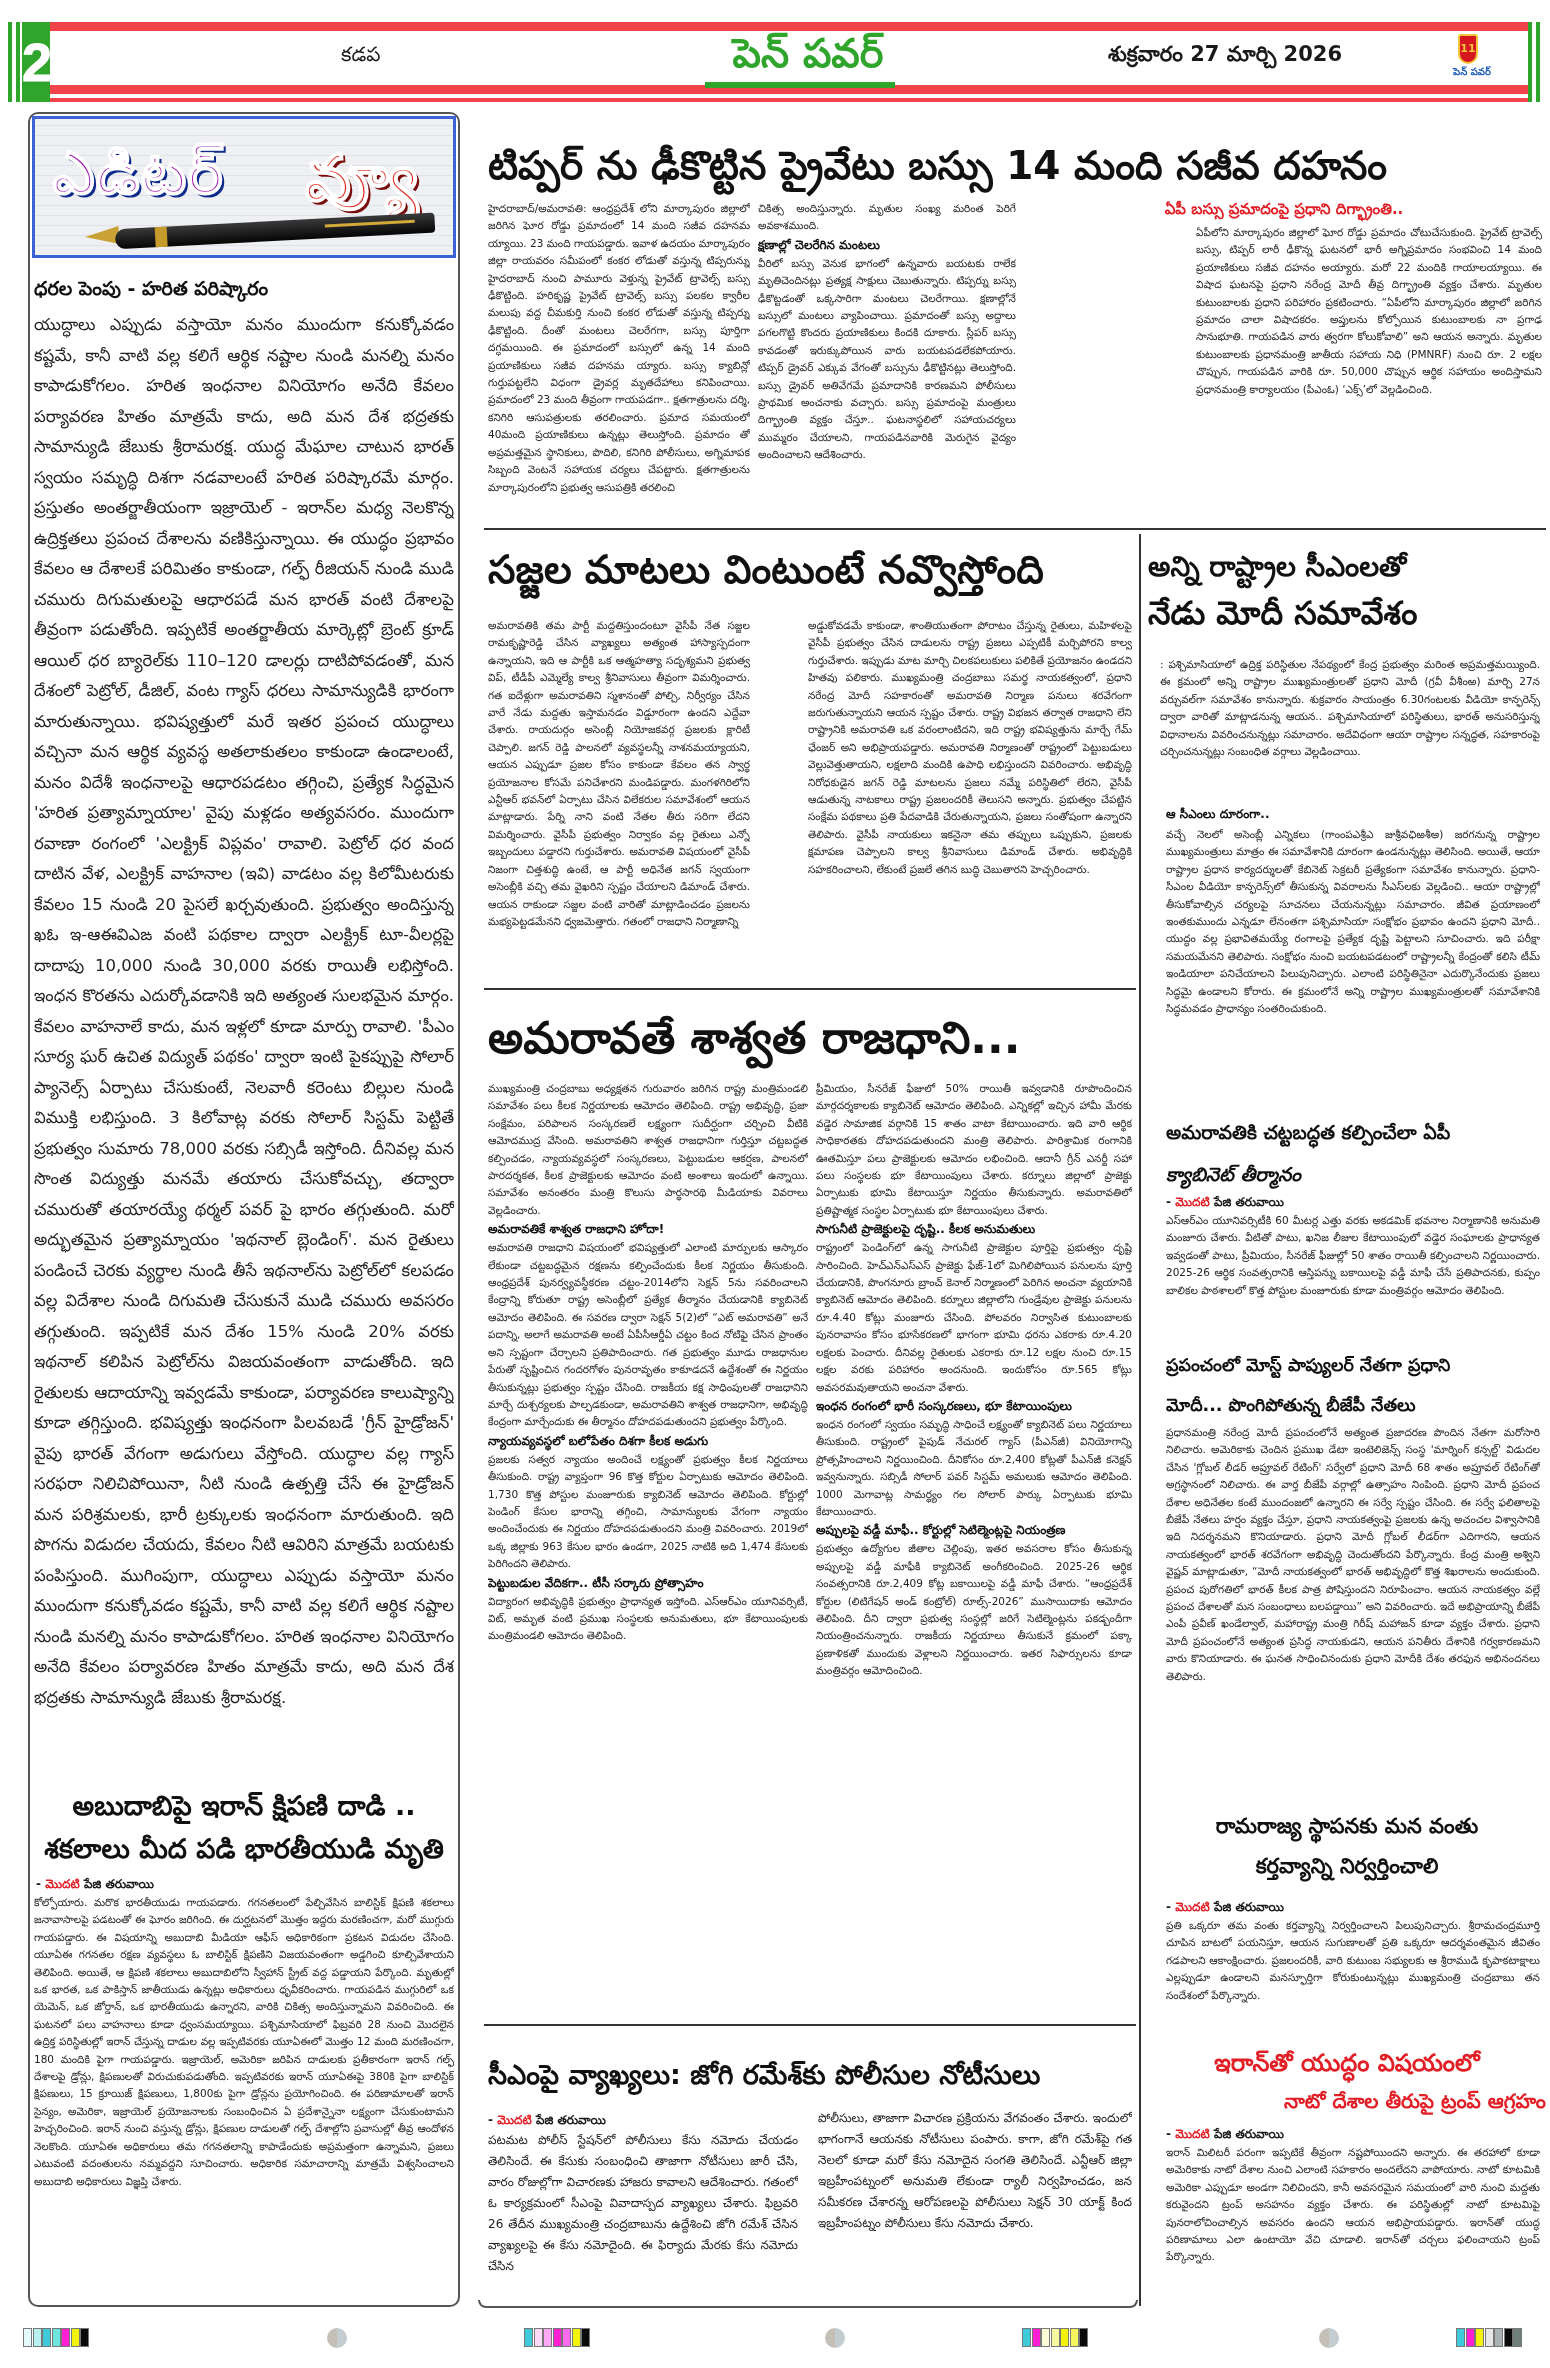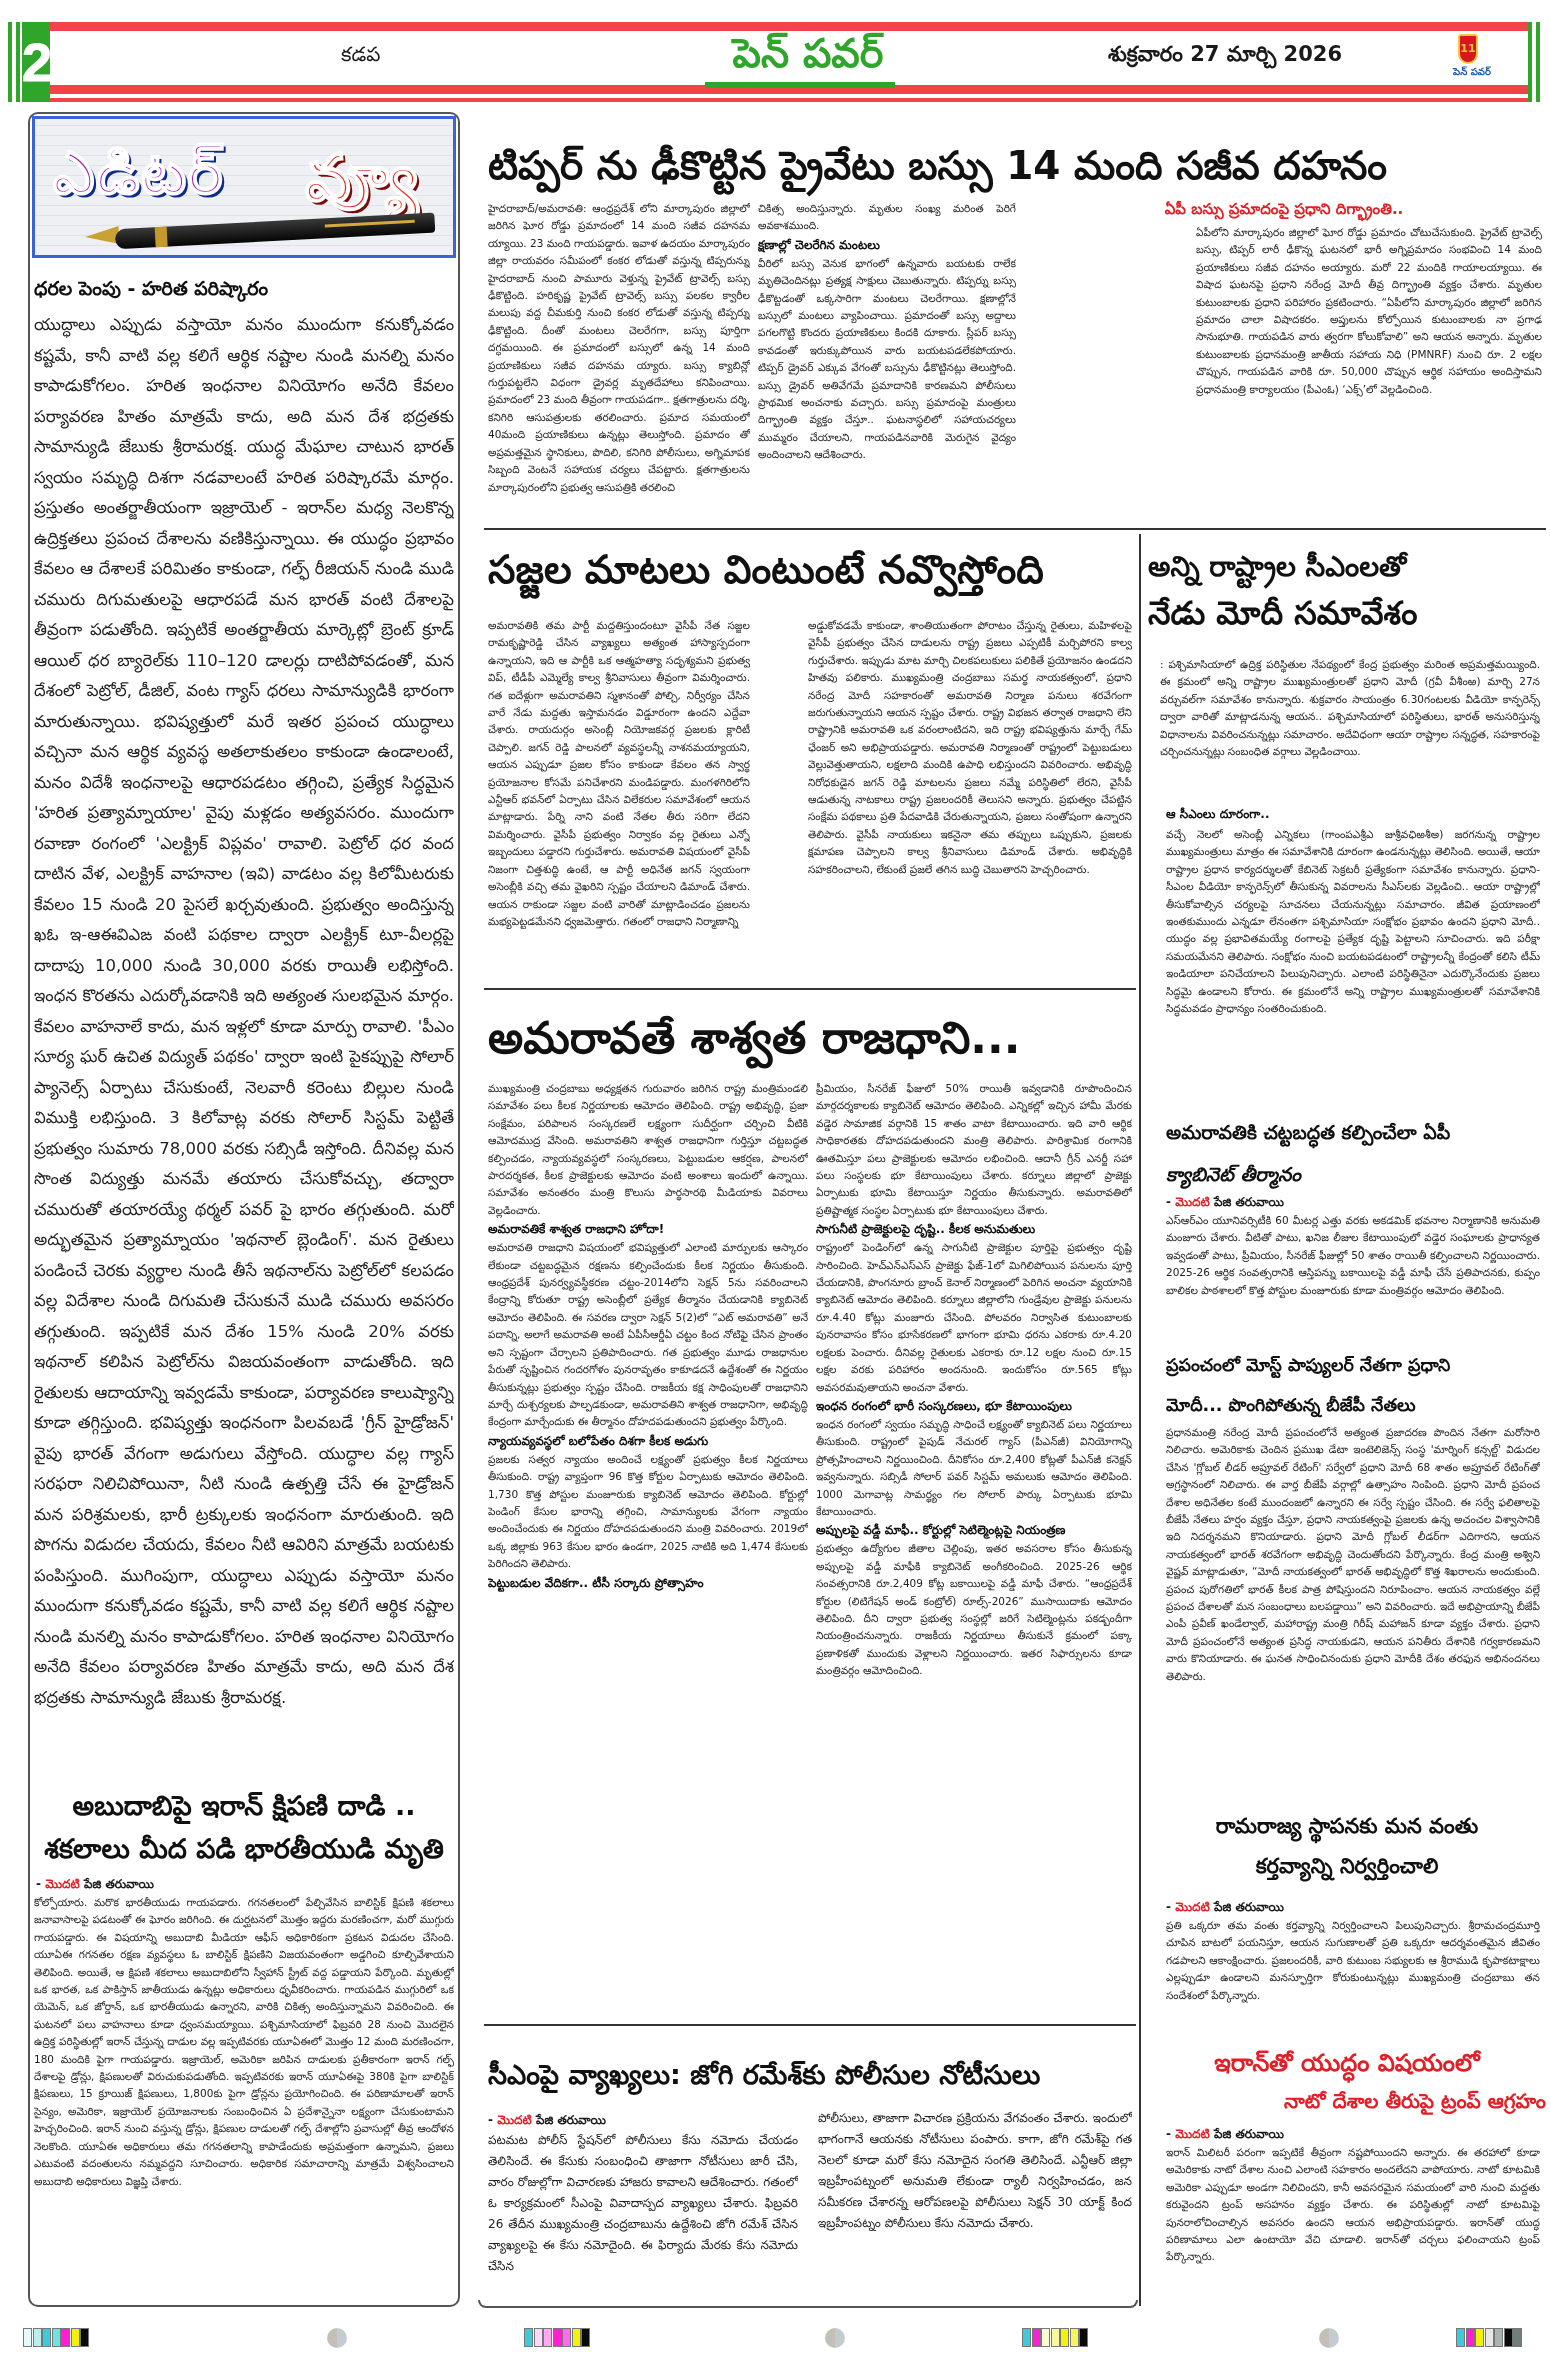--- a/index.html
+++ b/index.html
@@ -138,20 +138,21 @@
 <div class="hrule" style="left:484px; top:988px; width:652px;"></div>
 <div class="headline" style="position:absolute; left:488px; top:1008px; width:640px; font-size:44px; line-height:60px; white-space:nowrap;">అమరావతే శాశ్వత రాజధాని...</div>
 
 <div class="col" style="left:488px; top:1080px; width:320px; height:940px;">
   <div class="body-text small">ముఖ్యమంత్రి చంద్రబాబు అధ్యక్షతన గురువారం జరిగిన రాష్ట్ర మంత్రిమండలి సమావేశం పలు కీలక నిర్ణయాలకు ఆమోదం తెలిపింది. రాష్ట్ర అభివృద్ధి, ప్రజా సంక్షేమం, పరిపాలన సంస్కరణలే లక్ష్యంగా సుదీర్ఘంగా చర్చించి వీటికి ఆమోదముద్ర వేసింది. అమరావతిని శాశ్వత రాజధానిగా గుర్తిస్తూ చట్టబద్ధత కల్పించడం, న్యాయవ్యవస్థలో సంస్కరణలు, పెట్టుబడుల ఆకర్షణ, పాలనలో పారదర్శకత, కీలక ప్రాజెక్టులకు ఆమోదం వంటి అంశాలు ఇందులో ఉన్నాయి. సమావేశం అనంతరం మంత్రి కొలుసు పార్థసారథి మీడియాకు వివరాలు వెల్లడించారు.</div>
   <div class="subhead">అమరావతికే శాశ్వత రాజధాని హోదా!</div>
   <div class="body-text small">అమరావతి రాజధాని విషయంలో భవిష్యత్తులో ఎలాంటి మార్పులకు ఆస్కారం లేకుండా చట్టబద్ధమైన రక్షణను కల్పించేందుకు కీలక నిర్ణయం తీసుకుంది. ఆంధ్రప్రదేశ్ పునర్వ్యవస్థీకరణ చట్టం-2014లోని సెక్షన్ 5ను సవరించాలని కేంద్రాన్ని కోరుతూ రాష్ట్ర అసెంబ్లీలో ప్రత్యేక తీర్మానం చేయడానికి క్యాబినెట్ ఆమోదం తెలిపింది. ఈ సవరణ ద్వారా సెక్షన్ 5(2)లో “ఎట్ అమరావతి” అనే పదాన్ని, అలాగే అమరావతి అంటే ఏపీసీఆర్డీఏ చట్టం కింద నోటిఫై చేసిన ప్రాంతం అని స్పష్టంగా చేర్చాలని ప్రతిపాదించారు. గత ప్రభుత్వం మూడు రాజధానుల పేరుతో సృష్టించిన గందరగోళం పునరావృతం కాకూడదనే ఉద్దేశంతో ఈ నిర్ణయం తీసుకున్నట్లు ప్రభుత్వం స్పష్టం చేసింది. రాజకీయ కక్ష సాధింపులతో రాజధానిని మార్చే దుశ్చర్యలకు పాల్పడకుండా, అమరావతిని శాశ్వత రాజధానిగా, అభివృద్ధి కేంద్రంగా మార్చేందుకు ఈ తీర్మానం దోహదపడుతుందని ప్రభుత్వం పేర్కొంది.</div>
   <div class="subhead">న్యాయవ్యవస్థలో బలోపేతం దిశగా కీలక అడుగు</div>
   <div class="body-text small">ప్రజలకు సత్వర న్యాయం అందించే లక్ష్యంతో ప్రభుత్వం కీలక నిర్ణయాలు తీసుకుంది. రాష్ట్ర వ్యాప్తంగా 96 కొత్త కోర్టుల ఏర్పాటుకు ఆమోదం తెలిపింది. 1,730 కొత్త పోస్టుల మంజూరుకు క్యాబినెట్ ఆమోదం తెలిపింది. కోర్టుల్లో పెండింగ్ కేసుల భారాన్ని తగ్గించి, సామాన్యులకు వేగంగా న్యాయం అందించేందుకు ఈ నిర్ణయం దోహదపడుతుందని మంత్రి వివరించారు. 2019లో ఒక్క జిల్లాకు 963 కేసుల భారం ఉండగా, 2025 నాటికి అది 1,474 కేసులకు పెరిగిందని తెలిపారు.</div>
   <div class="subhead">పెట్టుబడుల వేదికగా.. టీసీ సర్కారు ప్రోత్సాహం</div>
+  <div class="body-text small">విద్యారంగ అభివృద్ధికి ప్రభుత్వం ప్రాధాన్యత ఇస్తోంది. ఎస్ఆర్ఎం యూనివర్సిటీ, విట్, అమృత వంటి ప్రముఖ సంస్థలకు అనుమతులు, భూ కేటాయింపులకు మంత్రిమండలి ఆమోదం తెలిపింది.</div>
 </div>
 
 <div class="col" style="left:816px; top:1080px; width:316px; height:940px;">
   <div class="body-text small">ప్రీమియం, సీనరేజ్ ఫీజులో 50% రాయితీ ఇవ్వడానికి రూపొందించిన మార్గదర్శకాలకు క్యాబినెట్ ఆమోదం తెలిపింది. ఎన్నికల్లో ఇచ్చిన హామీ మేరకు వడ్డెర సామాజిక వర్గానికి 15 శాతం వాటా కేటాయించారు. ఇది వారి ఆర్థిక సాధికారతకు దోహదపడుతుందని మంత్రి తెలిపారు. పారిశ్రామిక రంగానికి ఊతమిస్తూ పలు ప్రాజెక్టులకు ఆమోదం లభించింది. ఆదానీ గ్రీన్ ఎనర్జీ సహా పలు సంస్థలకు భూ కేటాయింపులు చేశారు. కర్నూలు జిల్లాలో ప్రాజెక్టు ఏర్పాటుకు భూమి కేటాయిస్తూ నిర్ణయం తీసుకున్నారు. అమరావతిలో ప్రతిష్టాత్మక సంస్థల ఏర్పాటుకు భూ కేటాయింపులు చేశారు.</div>
   <div class="subhead">సాగునీటి ప్రాజెక్టులపై దృష్టి.. కీలక అనుమతులు</div>
   <div class="body-text small">రాష్ట్రంలో పెండింగ్‌లో ఉన్న సాగునీటి ప్రాజెక్టుల పూర్తిపై ప్రభుత్వం దృష్టి సారించింది. హెచ్ఎన్ఎస్ఎస్ ప్రాజెక్టు ఫేజ్-1లో మిగిలిపోయిన పనులను పూర్తి చేయడానికి, పొంగనూరు బ్రాంచ్ కెనాల్ నిర్మాణంలో పెరిగిన అంచనా వ్యయానికి క్యాబినెట్ ఆమోదం తెలిపింది. కర్నూలు జిల్లాలోని గుండ్రేవుల ప్రాజెక్టు పనులను రూ.4.40 కోట్లు మంజూరు చేసింది. పోలవరం నిర్వాసిత కుటుంబాలకు పునరావాసం కోసం భూసేకరణలో భాగంగా భూమి ధరను ఎకరాకు రూ.4.20 లక్షలకు పెంచారు. దీనివల్ల రైతులకు ఎకరాకు రూ.12 లక్షల నుంచి రూ.15 లక్షల వరకు పరిహారం అందనుంది. ఇందుకోసం రూ.565 కోట్లు అవసరమవుతాయని అంచనా వేశారు.</div>
   <div class="subhead">ఇంధన రంగంలో భారీ సంస్కరణలు, భూ కేటాయింపులు</div>
   <div class="body-text small">ఇంధన రంగంలో స్వయం సమృద్ధి సాధించే లక్ష్యంతో క్యాబినెట్ పలు నిర్ణయాలు తీసుకుంది. రాష్ట్రంలో పైపుడ్ నేచురల్ గ్యాస్ (పీఎన్‌జీ) వినియోగాన్ని ప్రోత్సహించాలని నిర్ణయించింది. దీనికోసం రూ.2,400 కోట్లతో పీఎన్‌జీ కనెక్షన్ ఇవ్వనున్నారు. సబ్సిడీ సోలార్ పవర్ సిస్టమ్ అమలుకు ఆమోదం తెలిపింది. 1000 మెగావాట్ల సామర్థ్యం గల సోలార్ పార్కు ఏర్పాటుకు భూమి కేటాయించారు.</div>
   <div class="subhead">అప్పులపై వడ్డీ మాఫీ.. కోర్టుల్లో సెటిల్మెంట్లపై నియంత్రణ</div>
   <div class="body-text small">ప్రభుత్వం ఉద్యోగుల జీతాల చెల్లింపు, ఇతర అవసరాల కోసం తీసుకున్న అప్పులపై వడ్డీ మాఫీకి క్యాబినెట్ అంగీకరించింది. 2025-26 ఆర్థిక సంవత్సరానికి రూ.2,409 కోట్ల బకాయిలపై వడ్డీ మాఫీ చేశారు. “ఆంధ్రప్రదేశ్ కోర్టుల (లిటిగేషన్ అండ్ కంట్రోల్) రూల్స్-2026” ముసాయిదాకు ఆమోదం తెలిపింది. దీని ద్వారా ప్రభుత్వ సంస్థల్లో జరిగే సెటిల్మెంట్లను పకడ్బందీగా నియంత్రించనున్నారు. రాజకీయ నిర్ణయాలు తీసుకునే క్రమంలో పక్కా ప్రణాళికతో ముందుకు వెళ్లాలని నిర్ణయించారు. ఇతర సిఫార్సులను కూడా మంత్రివర్గం ఆమోదించింది.</div>

